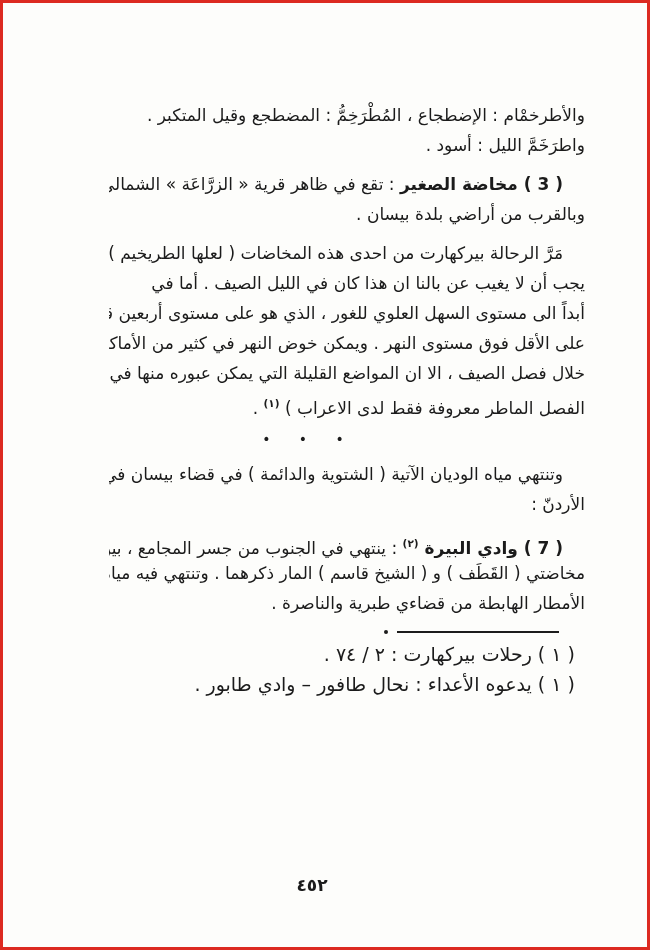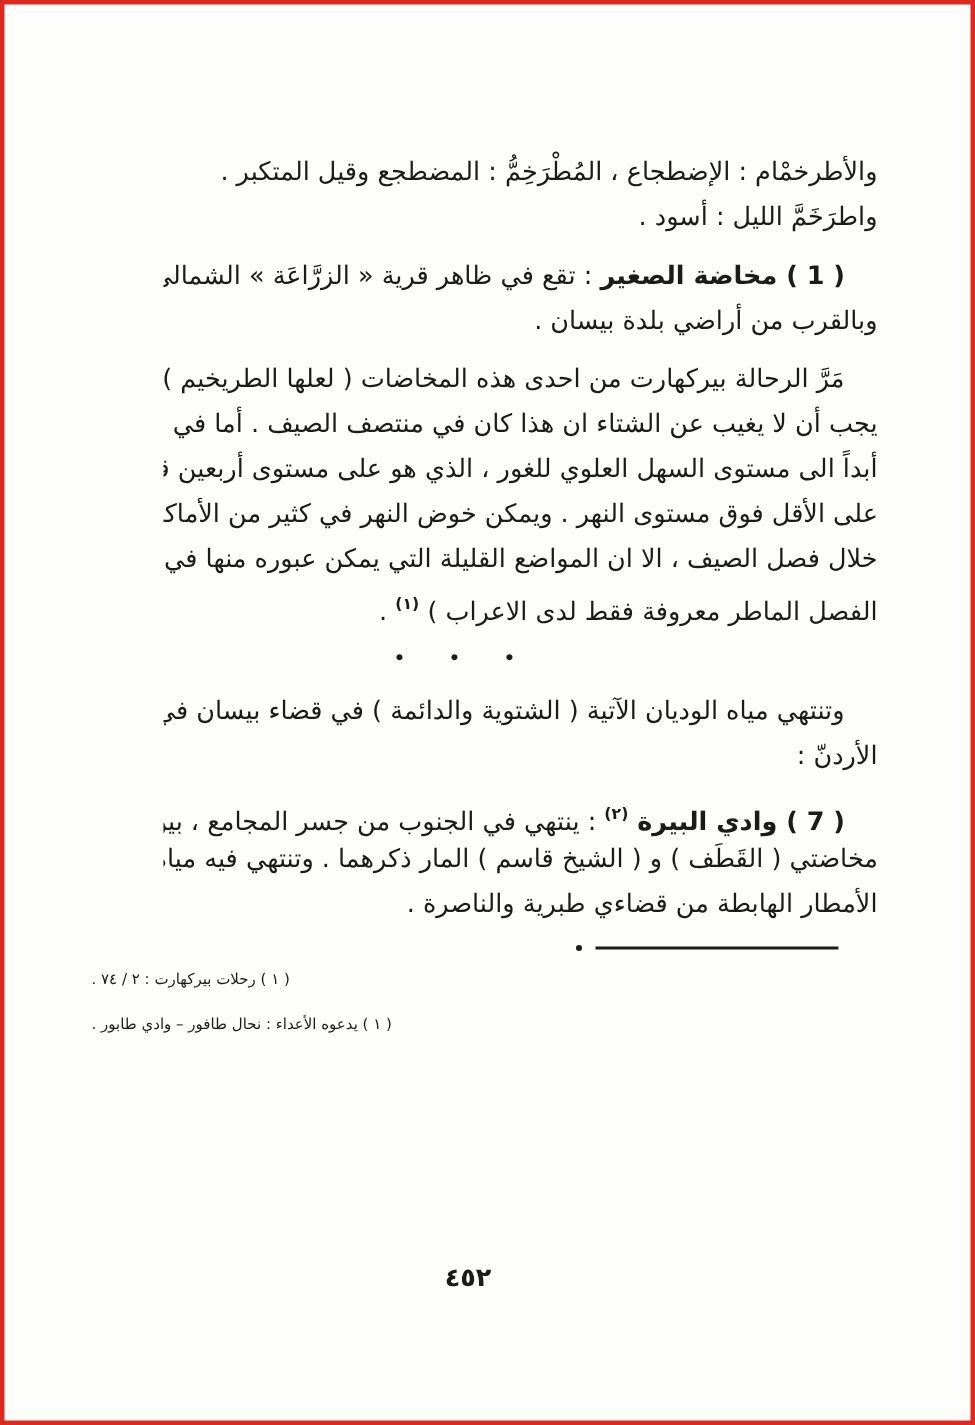--- a/index.html
+++ b/index.html
@@ -51,31 +51,31 @@
     width:162px;
     margin-right:26px;
     border-top:2.5px solid #1c1c1c;
   }
   .fn-sep-dot{
     width:4px;height:4px;
     background:#1c1c1c;border-radius:50%;
     margin-right:9px;
   }
   .footnote{
-    font-size:10px;
+    font-size:19px;
     line-height:30px;
     height:30px;
-    text-align:left;
+    text-align:right;
     padding-right:10px;
     white-space:nowrap;
     overflow:hidden;
   }
   .pagenum-row{
     position:absolute;
-    top:839px;left:0;width:100%;
+    top:872px;left:0;width:100%;
     text-align:center;
   }
   .pagenum{
     position:relative;left:-13px;
     font-size:17px;font-weight:700;
     letter-spacing:2px;
   }
 </style>
 </head>
 <body>
@@ -83,28 +83,28 @@
 <div class="page">
   <div class="text-block">
 
     <div class="para">
       <div class="line">والأطرخمْام : الإضطجاع ، المُطْرَخِمُّ : المضطجع وقيل المتكبر .</div>
       <div class="line">واطرَخَمَّ الليل : أسود .</div>
     </div>
 
     <div class="para">
       <div class="line indent">
-        <span class="b">( 1 ) مخاضة الصغير</span><span> : تقع في ظاهر قرية « الزرَّاعَة » الشمالي الشرقي</span>
+        <span class="b">( 3 ) مخاضة الصغير</span><span> : تقع في ظاهر قرية « الزرَّاعَة » الشمالي الشرقي</span>
       </div>
       <div class="line">وبالقرب من أراضي بلدة بيسان .</div>
     </div>
 
     <div class="para">
       <div class="line indent">مَرَّ الرحالة بيركهارت من احدى هذه المخاضات ( لعلها الطريخيم )</div>
-      <div class="line">يجب أن لا يغيب عن الشتاء ان هذا كان في منتصف الصيف . أما في</div>
+      <div class="line">يجب أن لا يغيب عن بالنا ان هذا كان في الليل الصيف . أما في</div>
       <div class="line">أبداً الى مستوى السهل العلوي للغور ، الذي هو على مستوى أربعين قدماً</div>
       <div class="line">على الأقل فوق مستوى النهر . ويمكن خوض النهر في كثير من الأماكن</div>
       <div class="line">خلال فصل الصيف ، الا ان المواضع القليلة التي يمكن عبوره منها في</div>
       <div class="line">
         <span>الفصل الماطر معروفة فقط لدى الاعراب ) </span><span class="sup">(١)</span><span> .</span>
       </div>
     </div>
 
     <div class="stars">• • •</div>
 

